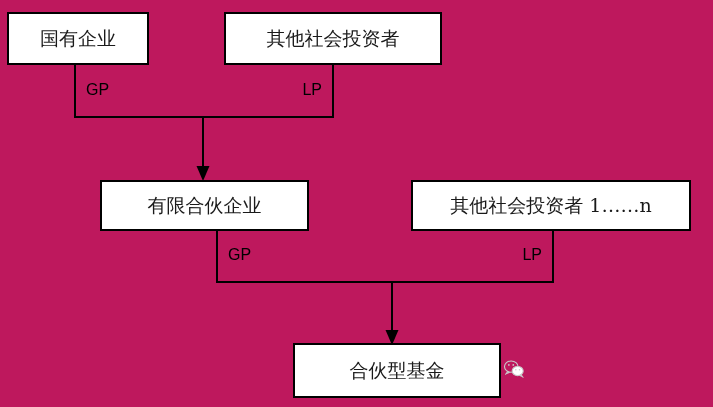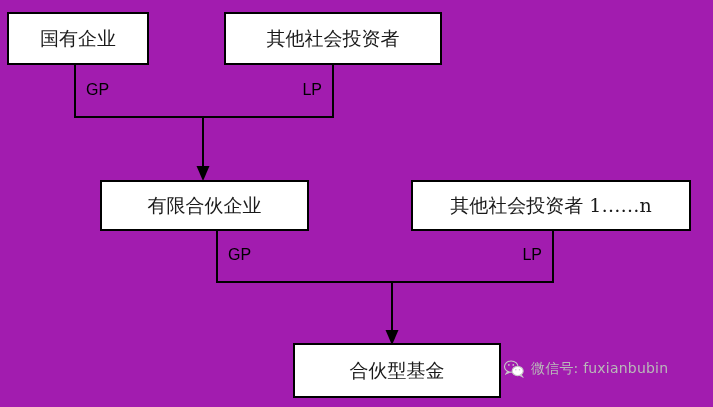--- a/index.html
+++ b/index.html
@@ -9,21 +9,21 @@
     background: #ffffff;
   }
   body {
     font-family: "Liberation Sans", "DejaVu Sans", sans-serif;
     color: #000000;
   }
   #diagram-root {
     position: relative;
     width: 713px;
     height: 407px;
-    background: #a21caf;
+    background: #be185d;
     overflow: hidden;
   }
   svg#flow-svg {
     position: absolute;
     left: 0;
     top: 0;
     width: 713px;
     height: 407px;
     display: block;
   }
@@ -150,16 +150,15 @@
     <svg class="wm-logo" viewBox="0 0 24 24">
       <ellipse cx="9" cy="9.4" rx="7.4" ry="6.2" fill="none" stroke="#c9c9c9" stroke-width="1.2"></ellipse>
       <path d="M5.2 14.6 L3.4 17.2 L6.6 15.8 Z" fill="none" stroke="#c9c9c9" stroke-width="1.2"></path>
       <circle cx="6.4" cy="7.6" r="0.95" fill="#c9c9c9"></circle>
       <circle cx="11.2" cy="7.6" r="0.95" fill="#c9c9c9"></circle>
       <ellipse cx="16" cy="14.2" rx="6" ry="5" fill="#ffffff" stroke="#c9c9c9" stroke-width="1.2"></ellipse>
       <path d="M19.6 18.2 L21.2 20.4 L18.6 19.2 Z" fill="none" stroke="#c9c9c9" stroke-width="1.2"></path>
       <circle cx="14" cy="12.8" r="0.8" fill="#c9c9c9"></circle>
       <circle cx="18" cy="12.8" r="0.8" fill="#c9c9c9"></circle>
     </svg>
-    <span class="wm-text">微信号: fuxianbubin</span>
   </div>
 
 </div>
 
 </body></html>

